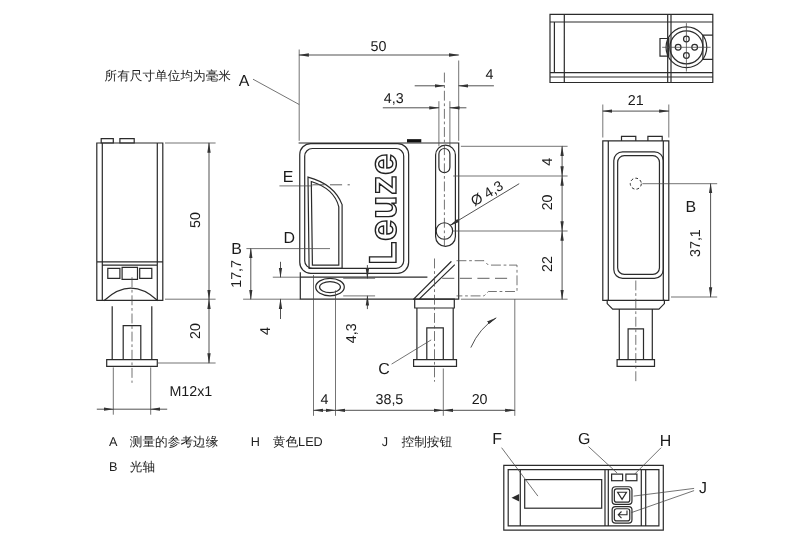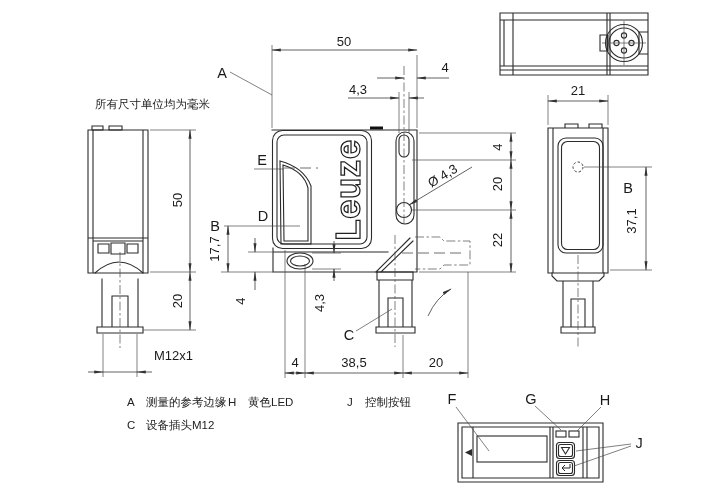--- a/index.html
+++ b/index.html
@@ -7,21 +7,21 @@
   svg{position:absolute;left:0;top:0;}
   svg text{fill:#1a1a1a;font-family:"Liberation Sans",sans-serif;}
   .ln{stroke:#2b2b2b;stroke-width:1.1;fill:none;stroke-linecap:square;}
   .thin{stroke:#4a4a4a;stroke-width:0.7;fill:none;}
   .dim{stroke:#3a3a3a;stroke-width:0.8;fill:none;}
   .cl{stroke:#4a4a4a;stroke-width:0.7;fill:none;stroke-dasharray:9 2.5 2.5 2.5;}
   .dash{stroke:#4a4a4a;stroke-width:0.8;fill:none;stroke-dasharray:11 5;}
   .dtxt{font-size:13px;}
   .ctxt{font-size:14.5px;}
   .brand{font-size:35px;font-weight:bold;fill:#ffffff;stroke:#222222;stroke-width:1.25px;letter-spacing:0.5px;}
-  .note{position:absolute;left:95px;top:62px;font-size:11.5px;color:#222;margin-top:35px;}
+  .note{position:absolute;left:95px;top:62px;font-size:11.5px;color:#222;}
   .legend{position:absolute;color:#222;font-size:11.5px;}
   .lrow{height:23px;line-height:23px;white-space:nowrap;}
   .lkey{display:inline-block;width:19px;}
 </style>
 </head>
 <body>
 
 <div class="note">所有尺寸单位均为毫米</div>
 
 <svg width="720" height="500" viewBox="0 0 720 500">
@@ -153,22 +153,22 @@
     <rect class="ln" x="558.5" y="462.5" width="14" height="11" rx="2"></rect>
     <path d="M570,464 V468 H562 M565,465 L562,468 L565,471" fill="none" stroke="#2b2b2b" stroke-width="1"></path>
     <path class="thin" d="M456,407 L489,451 M535,406 L561,430 M601,407 L577,431 M631,444 L576,451 M631,446 L574,466"></path>
     <text class="ctxt" x="452" y="404" text-anchor="middle">F</text>
     <text class="ctxt" x="531" y="404" text-anchor="middle">G</text>
     <text class="ctxt" x="605" y="405" text-anchor="middle">H</text>
     <text class="ctxt" x="639" y="448" text-anchor="middle">J</text>
   </g>
 </svg>
 
-<div class="legend" style="left:99px;top:391px;margin-left:28px;">
+<div class="legend" style="left:99px;top:391px;">
   <div class="lrow"><span class="lkey">A</span><span>测量的参考边缘</span></div>
-  <div class="lrow"><span class="lkey">C</span><span>设备插头M12</span></div>
+  <div class="lrow"><span class="lkey">B</span><span>光轴</span></div>
 </div>
 <div class="legend" style="left:228px;top:391px;">
   <div class="lrow"><span class="lkey" style="width:20px">H</span><span>黄色LED</span></div>
 </div>
 <div class="legend" style="left:347px;top:391px;">
   <div class="lrow"><span class="lkey" style="width:18px">J</span><span>控制按钮</span></div>
 </div>
 
 </body></html>

